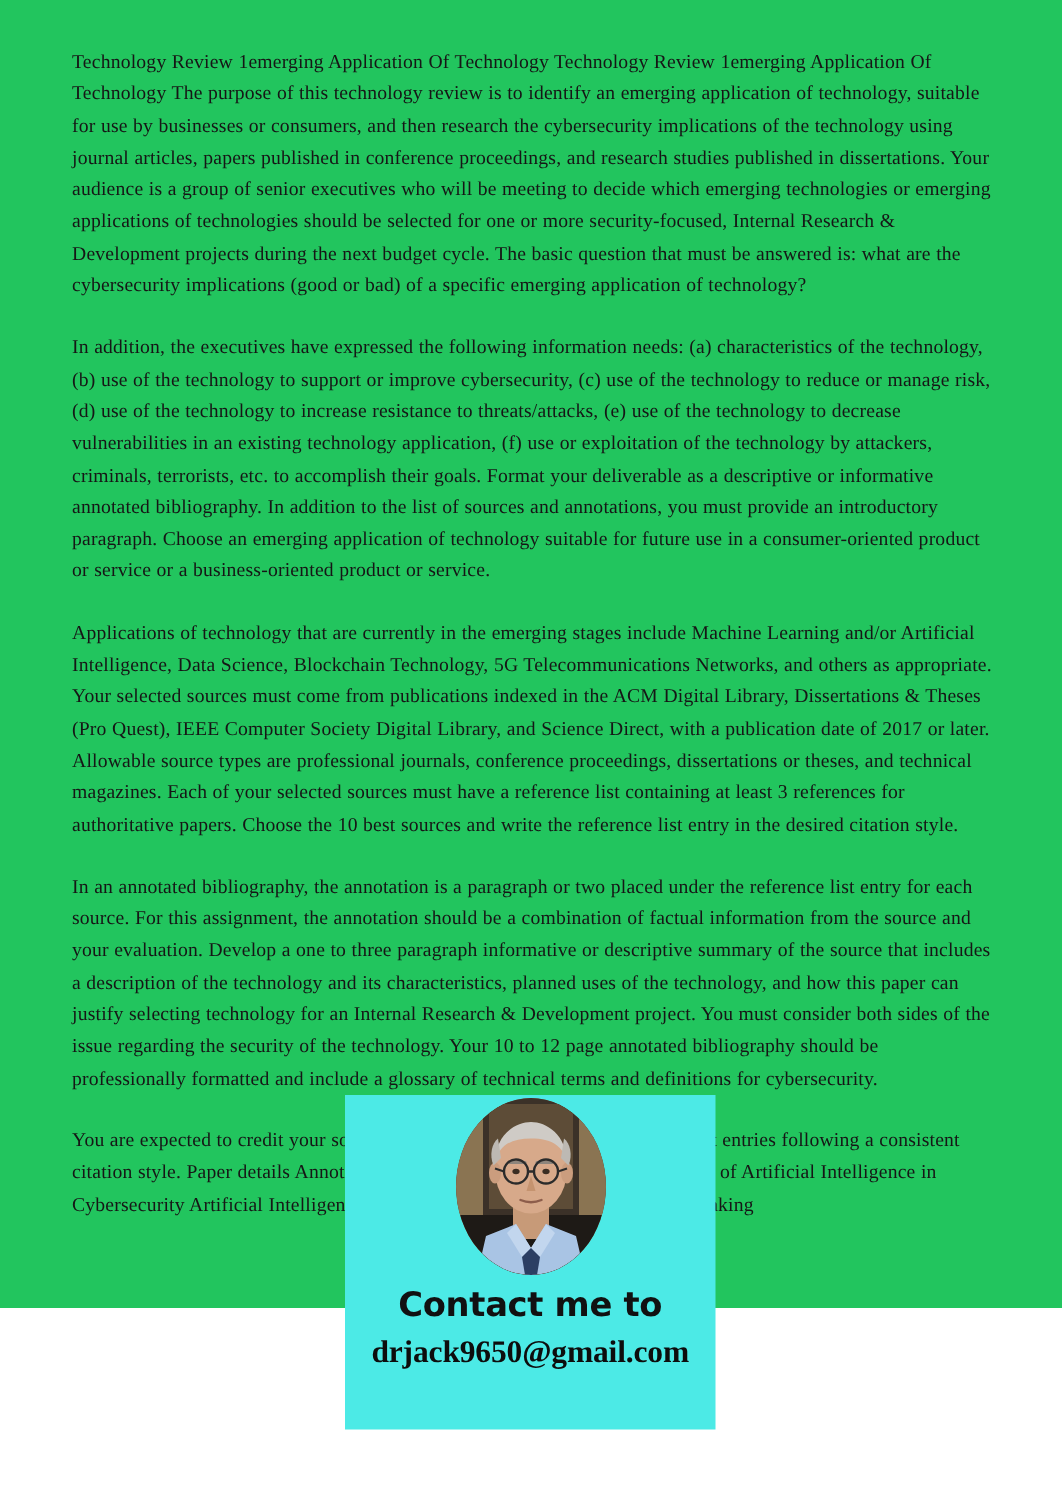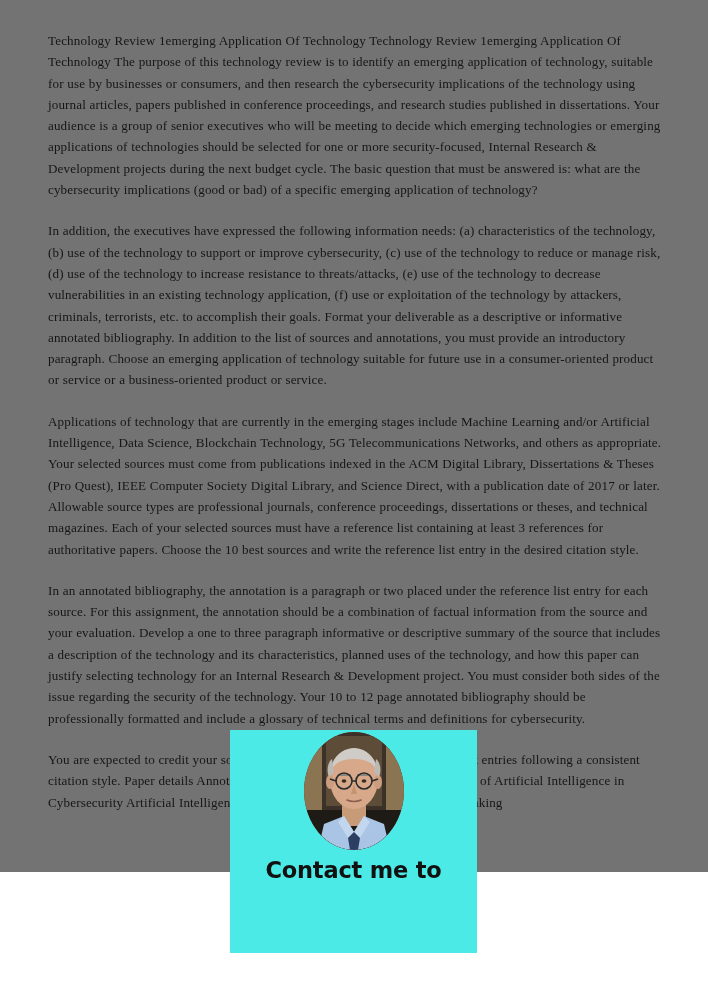--- a/index.html
+++ b/index.html
@@ -14,21 +14,21 @@
     overflow: hidden;
     font-family: "Liberation Serif", "DejaVu Serif", serif;
     color: #1a1a1a;
   }
 
   #page {
     position: absolute;
     left: 0; top: 0;
     width: 708px;
     height: 872px;
-    background: #737373;
+    background: #22c55e;
   }
 
   #doc-body {
     position: absolute;
     left: 48px;
     top: 30px;
     width: 614px;
   }
 
   .para {
@@ -154,15 +154,16 @@
           <ellipse cx="60" cy="49" rx="2.4" ry="1.8" fill="#3a2d22"></ellipse>
 
           <path d="M50 52 L47 62 L53 62 Z" fill="#c5936f"></path>
 
           <path d="M43 68 Q50 71 57 68" fill="none" stroke="#8d5d4b" stroke-width="1.6" stroke-linecap="round"></path>
         </g>
       </svg>
     </div>
 
     <div id="wm-line1">Contact me to</div>
+    <div id="wm-email">drjack9650@gmail.com</div>
   </div>
 
 </div>
 
 </body></html>

